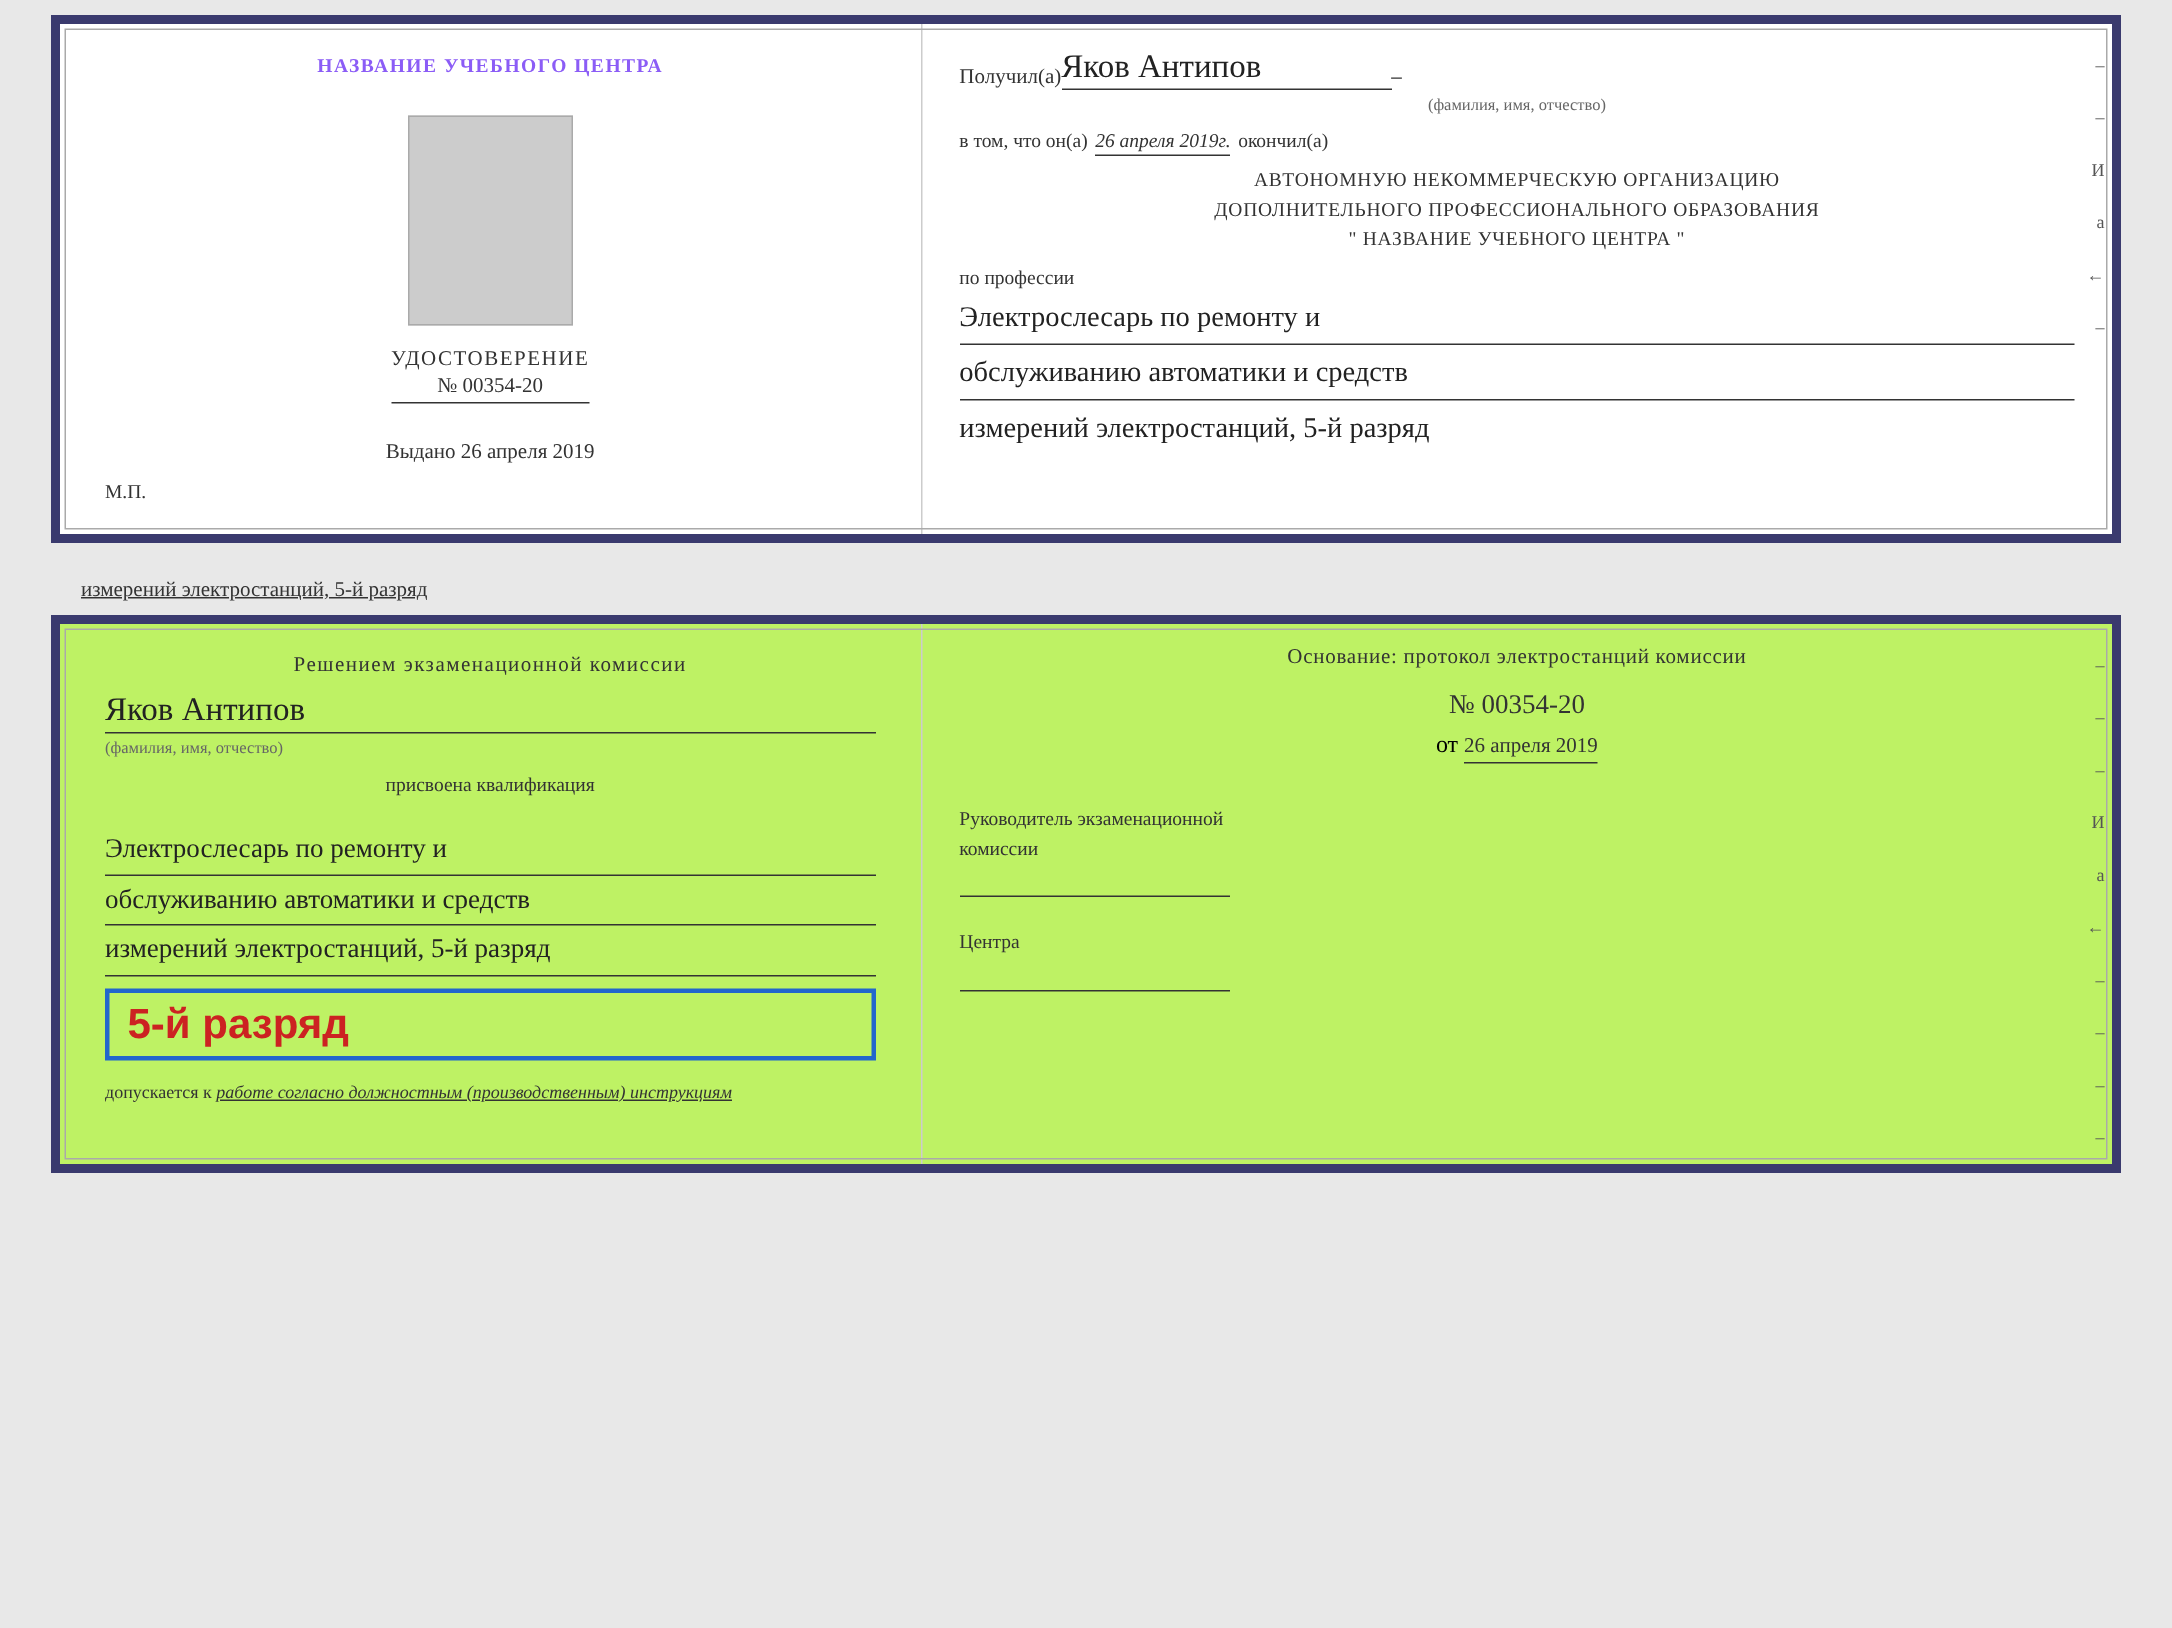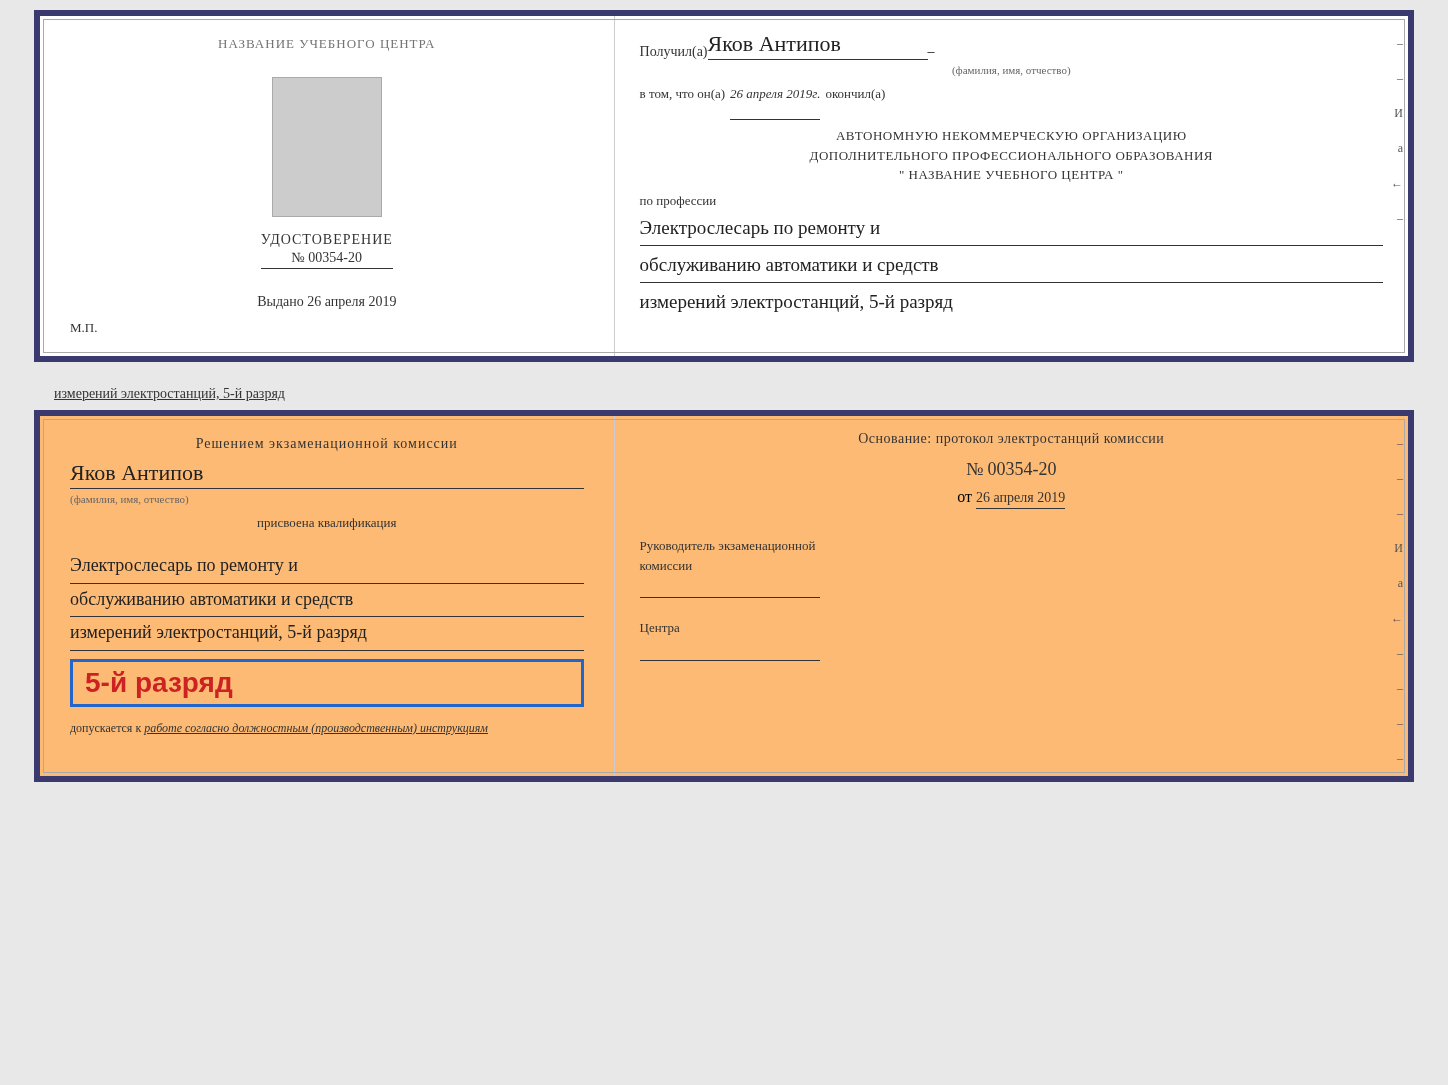--- a/index.html
+++ b/index.html
@@ -53,22 +53,22 @@
       width: 58%;
       padding: 15px 25px 10px 25px;
       position: relative;
     }
 
     .school-name-top {
       font-size: 13px;
       letter-spacing: 1px;
       text-align: center;
       text-transform: uppercase;
-      color: #737373;
-      font-weight: normal;
+      color: #8b5cf6;
+      font-weight: bold;
       margin-bottom: 10px;
     }
 
     .cert-photo-placeholder {
       width: 110px;
       height: 140px;
       background: #ccc;
       border: 1px solid #aaa;
       margin: 10px 0;
     }
@@ -143,21 +143,21 @@
       color: #333;
       margin: 10px 0 6px 0;
       display: flex;
       gap: 5px;
     }
 
     .date-underline {
       border-bottom: 1px solid #333;
       font-style: italic;
       font-size: 13px;
-      padding-bottom: 17px;
+      padding-bottom: 1px;
     }
 
     .org-block {
       font-size: 13px;
       color: #333;
       text-transform: uppercase;
       text-align: center;
       line-height: 1.5;
       margin-bottom: 8px;
       letter-spacing: 0.5px;
@@ -194,21 +194,21 @@
 
     .middle-specialty {
       text-decoration: underline;
     }
 
     
     .cert-bottom {
       display: flex;
       width: 100%;
       border: 6px solid #3a3a6e;
-      background: #fdba74;
+      background: #bef264;
       position: relative;
       margin-top: 0;
     }
 
     .cert-bottom::before {
       content: '';
       position: absolute;
       top: 3px; left: 3px; right: 3px; bottom: 3px;
       border: 1px solid #aaa;
       pointer-events: none;

